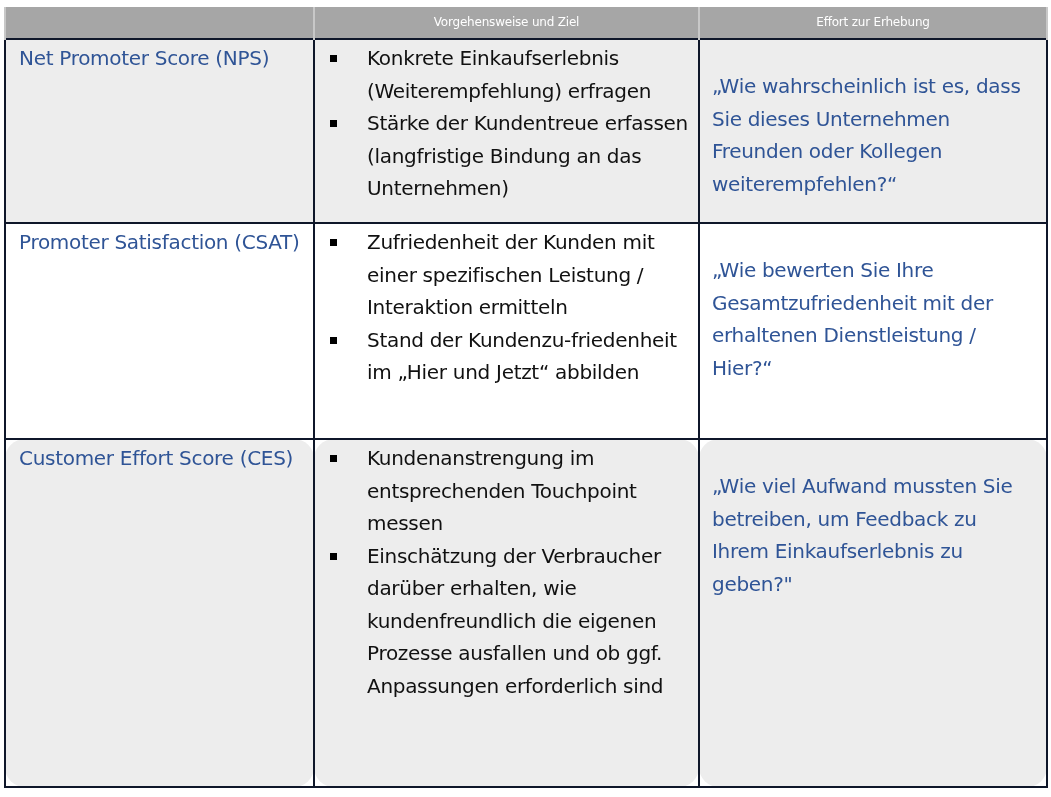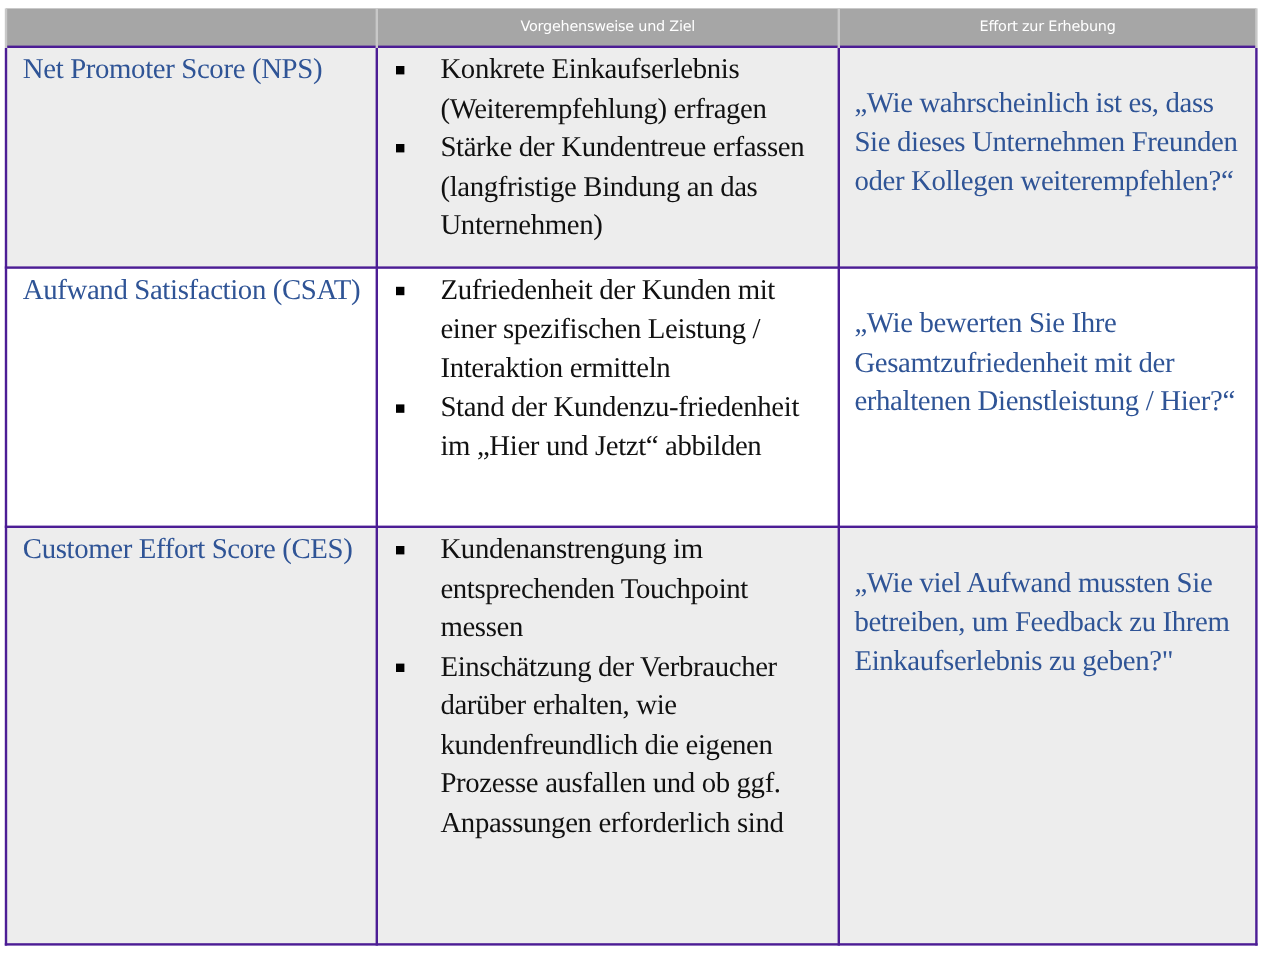--- a/index.html
+++ b/index.html
@@ -35,32 +35,31 @@
     height: 31px;
     padding: 0;
     text-align: center;
     border-left: 2px solid #c8c8c8;
     border-right: 2px solid #c8c8c8;
     line-height: 31px;
     letter-spacing: -0.2px;
   }
   td {
     vertical-align: top;
-    border: 2px solid #4c1d95;
+    border: 2px solid #0f172a;
     padding: 0;
-    font-size: 24px;
+    font-size: 20px;
     line-height: 32.5px;
     letter-spacing: -0.3px;
-    font-family: Liberation Serif, serif;
   }
   tr.row-gray td { background: #ededed; }
   tr.row-white td { background: #ffffff; }
   tr.r1 td { height: 182px; }
   tr.r2 td { height: 214px; }
-  tr.r3 td { height: 346px; }
+  tr.r3 td { height: 346px; border-radius: 20px; }
   .metric {
     color: #2f5496;
     padding: 2px 0 0 13px;
   }
   .question {
     color: #2f5496;
     padding: 2px 8px 0 12px;
     margin-top: 28px;
   }
   ul.bullets {
@@ -110,21 +109,21 @@
             <li><span class="bullet-icon"></span><span>Konkrete Einkaufserlebnis (Weiterempfehlung) erfragen</span></li>
             <li><span class="bullet-icon"></span><span>Stärke der Kundentreue erfassen (langfristige Bindung an das Unternehmen)</span></li>
           </ul>
         </td>
         <td>
           <div class="question">„Wie wahrscheinlich ist es, dass Sie dieses Unternehmen Freunden oder Kollegen weiterempfehlen?“</div>
         </td>
       </tr>
       <tr class="row-white r2">
         <td>
-          <div class="metric">Aufwand Satisfaction (CSAT)</div>
+          <div class="metric">Promoter Satisfaction (CSAT)</div>
         </td>
         <td>
           <ul class="bullets">
             <li><span class="bullet-icon"></span><span>Zufriedenheit der Kunden mit einer spezifischen Leistung / Interaktion ermitteln</span></li>
             <li><span class="bullet-icon"></span><span>Stand der Kundenzu-friedenheit im „Hier und Jetzt“ abbilden</span></li>
           </ul>
         </td>
         <td>
           <div class="question">„Wie bewerten Sie Ihre Gesamtzufriedenheit mit der erhaltenen Dienstleistung / Hier?“</div>
         </td>

